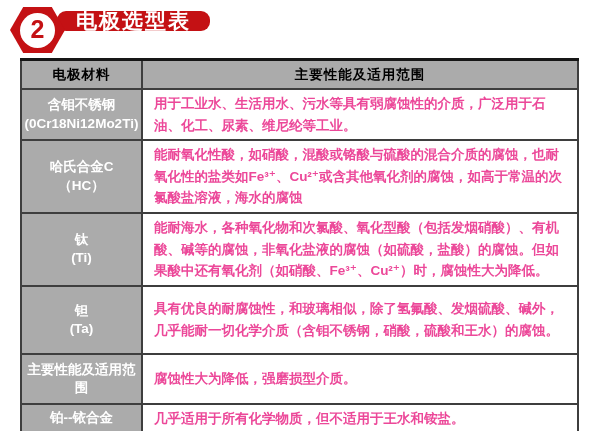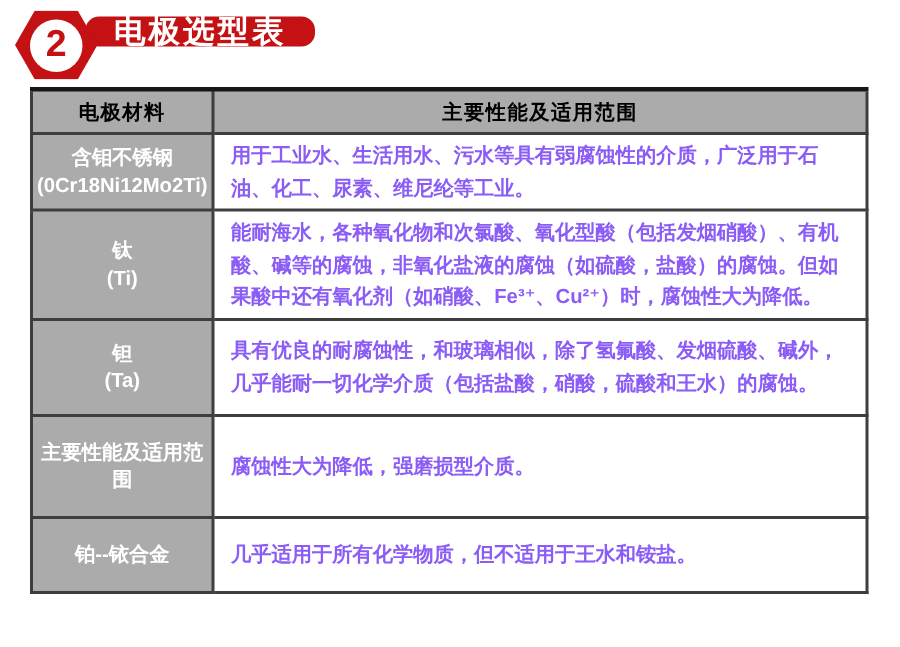--- a/index.html
+++ b/index.html
@@ -82,21 +82,21 @@
     color: #ffffff;
     text-align: center;
     vertical-align: middle;
     font-size: 13.5px;
     font-weight: bold;
     line-height: 1.35;
     padding: 0 2px;
   }
   td.desc {
     background: #ffffff;
-    color: #8b5cf6;
+    color: #ec4899;
     font-size: 13.5px;
     font-weight: bold;
     line-height: 1.6;
     padding: 3px 9px 3px 11px;
     vertical-align: middle;
     text-align: left;
   }
   .mat-sub:empty { display: none; }
   
   tbody tr:nth-child(1) { height: 47px; }
@@ -137,31 +137,38 @@
     <tbody>
       <tr>
         <td class="mat">
           <div class="mat-name">含钼不锈钢</div>
           <div class="mat-sub">(0Cr18Ni12Mo2Ti)</div>
         </td>
         <td class="desc">用于工业水、生活用水、污水等具有弱腐蚀性的介质，广泛用于石油、化工、尿素、维尼纶等工业。</td>
       </tr>
       <tr>
         <td class="mat">
+          <div class="mat-name">哈氏合金C</div>
+          <div class="mat-sub">（HC）</div>
+        </td>
+        <td class="desc">能耐氧化性酸，如硝酸，混酸或铬酸与硫酸的混合介质的腐蚀，也耐氧化性的盐类如Fe³⁺、Cu²⁺或含其他氧化剂的腐蚀，如高于常温的次氯酸盐溶液，海水的腐蚀</td>
+      </tr>
+      <tr>
+        <td class="mat">
           <div class="mat-name">钛</div>
           <div class="mat-sub">(Ti)</div>
         </td>
         <td class="desc">能耐海水，各种氧化物和次氯酸、氧化型酸（包括发烟硝酸）、有机酸、碱等的腐蚀，非氧化盐液的腐蚀（如硫酸，盐酸）的腐蚀。但如果酸中还有氧化剂（如硝酸、Fe³⁺、Cu²⁺）时，腐蚀性大为降低。</td>
       </tr>
       <tr>
         <td class="mat">
           <div class="mat-name">钽</div>
           <div class="mat-sub">(Ta)</div>
         </td>
-        <td class="desc">具有优良的耐腐蚀性，和玻璃相似，除了氢氟酸、发烟硫酸、碱外，几乎能耐一切化学介质（包括盐酸，硝酸，硫酸和王水）的腐蚀。</td>
+        <td class="desc">具有优良的耐腐蚀性，和玻璃相似，除了氢氟酸、发烟硫酸、碱外，几乎能耐一切化学介质（含钼不锈钢，硝酸，硫酸和王水）的腐蚀。</td>
       </tr>
       <tr>
         <td class="mat">
           <div class="mat-name">主要性能及适用范围</div>
 
         </td>
         <td class="desc">腐蚀性大为降低，强磨损型介质。</td>
       </tr>
       <tr>
         <td class="mat">

